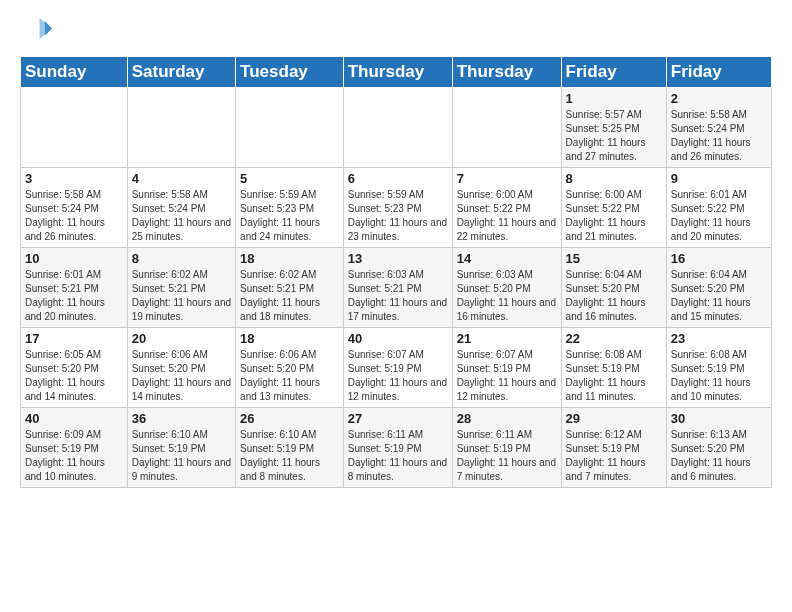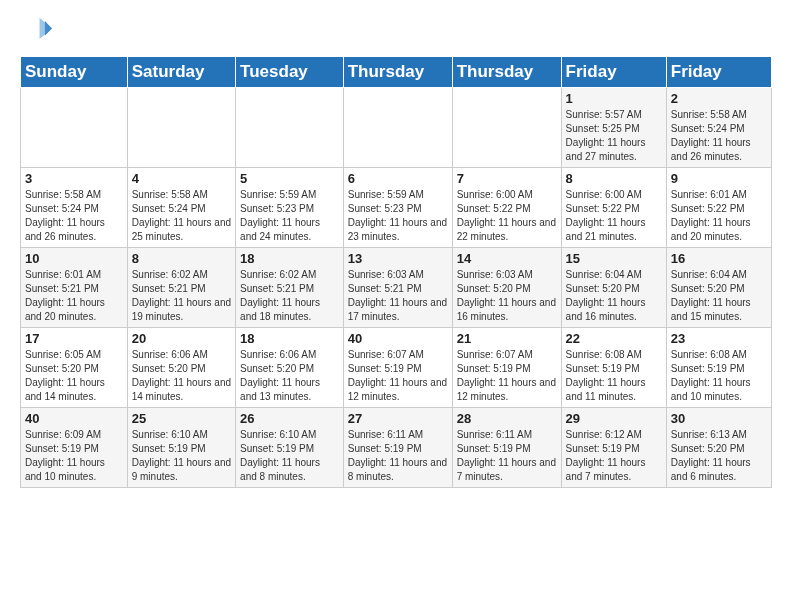--- a/index.html
+++ b/index.html
@@ -280,21 +280,21 @@
           </td>
         </tr>
         <tr>
           <td>
             <span class="day-number">40</span>
             <div class="day-info" style="white-space: pre-line;">Sunrise: 6:09 AM
 Sunset: 5:19 PM
 Daylight: 11 hours and 10 minutes.</div>
           </td>
           <td>
-            <span class="day-number">25</span>
+            <span class="day-number">36</span>
             <div class="day-info" style="white-space: pre-line;">Sunrise: 6:10 AM
 Sunset: 5:19 PM
 Daylight: 11 hours and 9 minutes.</div>
           </td>
           <td>
             <span class="day-number">26</span>
             <div class="day-info" style="white-space: pre-line;">Sunrise: 6:10 AM
 Sunset: 5:19 PM
 Daylight: 11 hours and 8 minutes.</div>
           </td>

